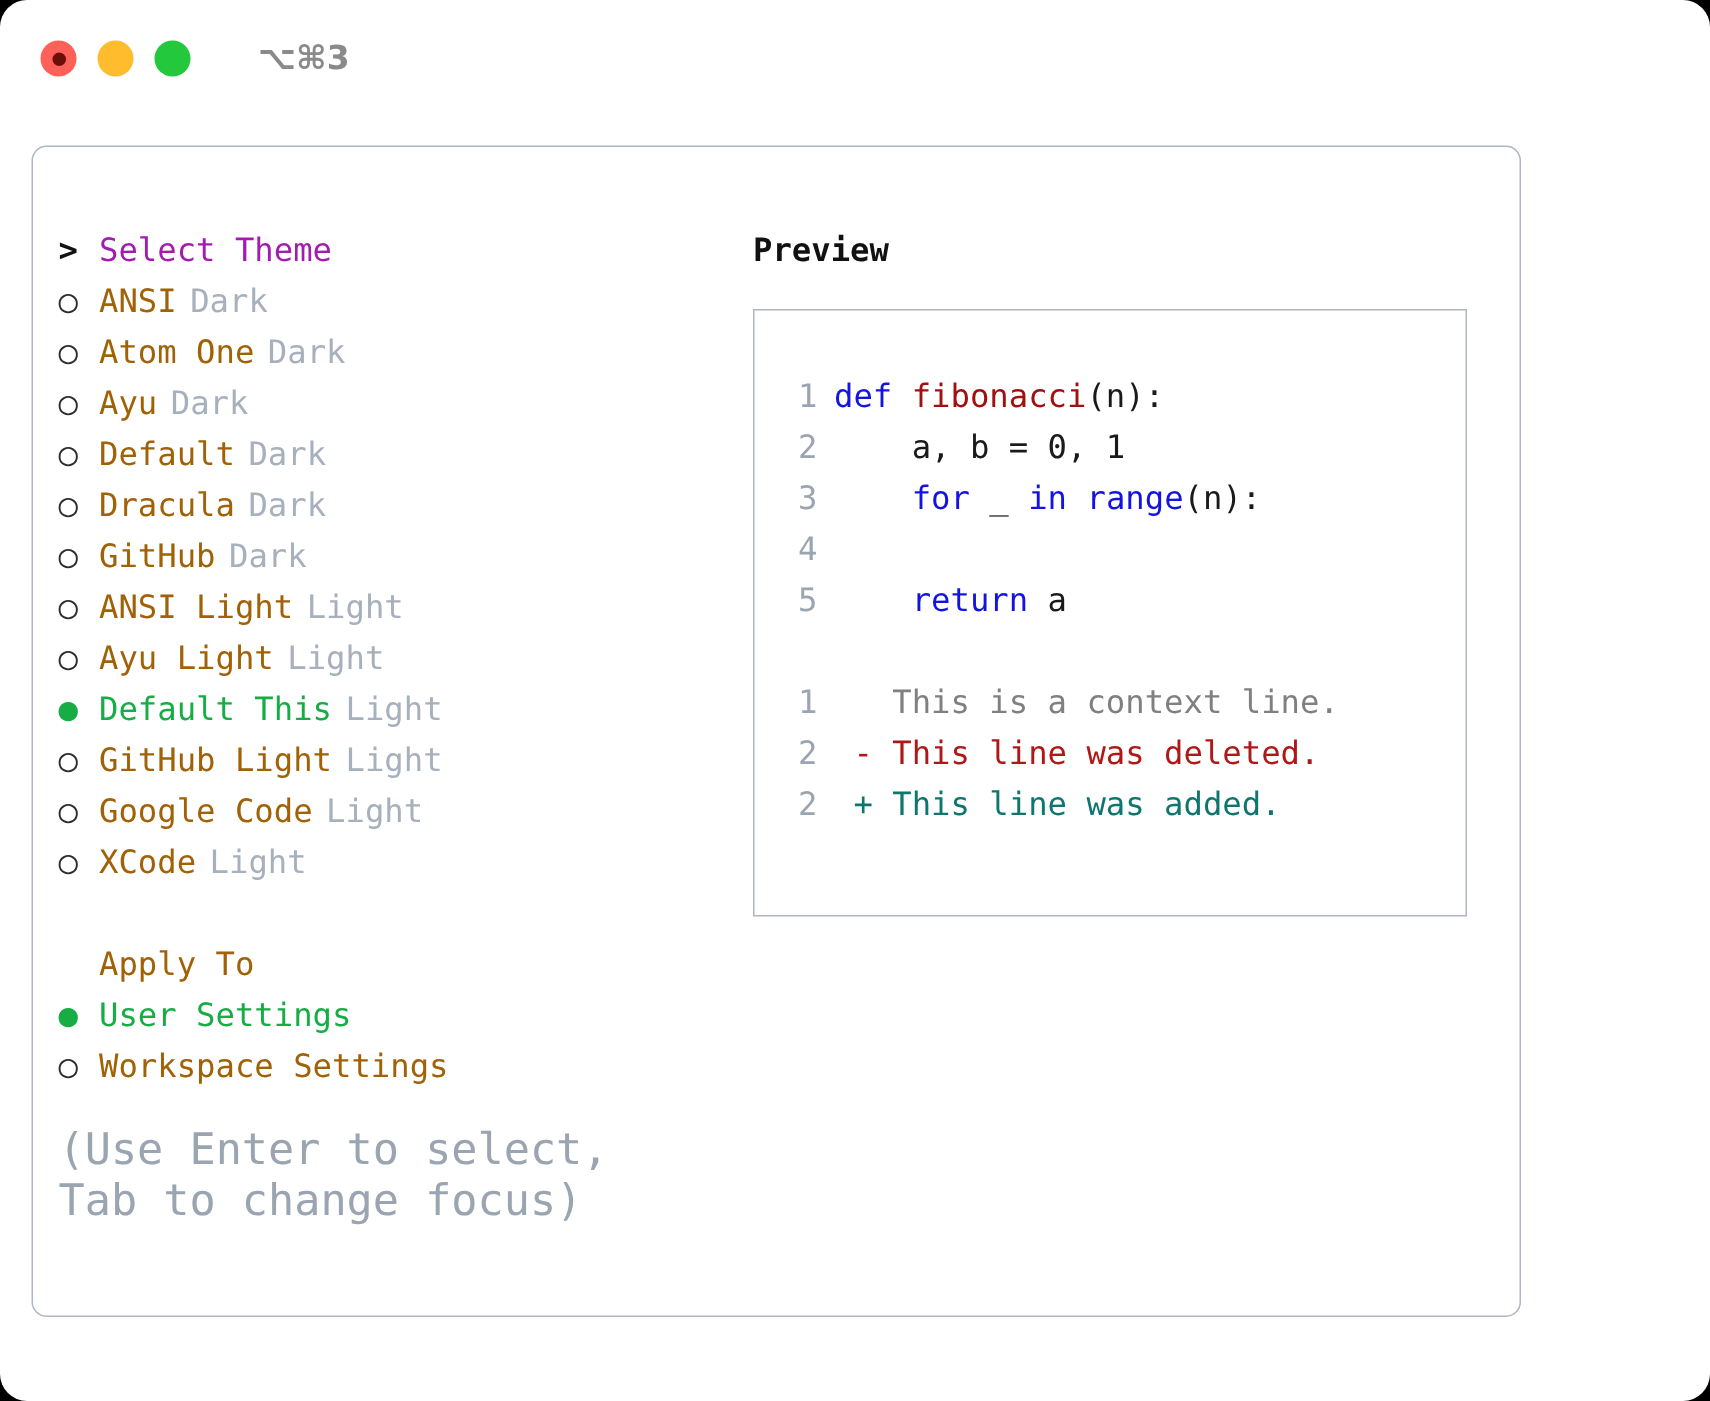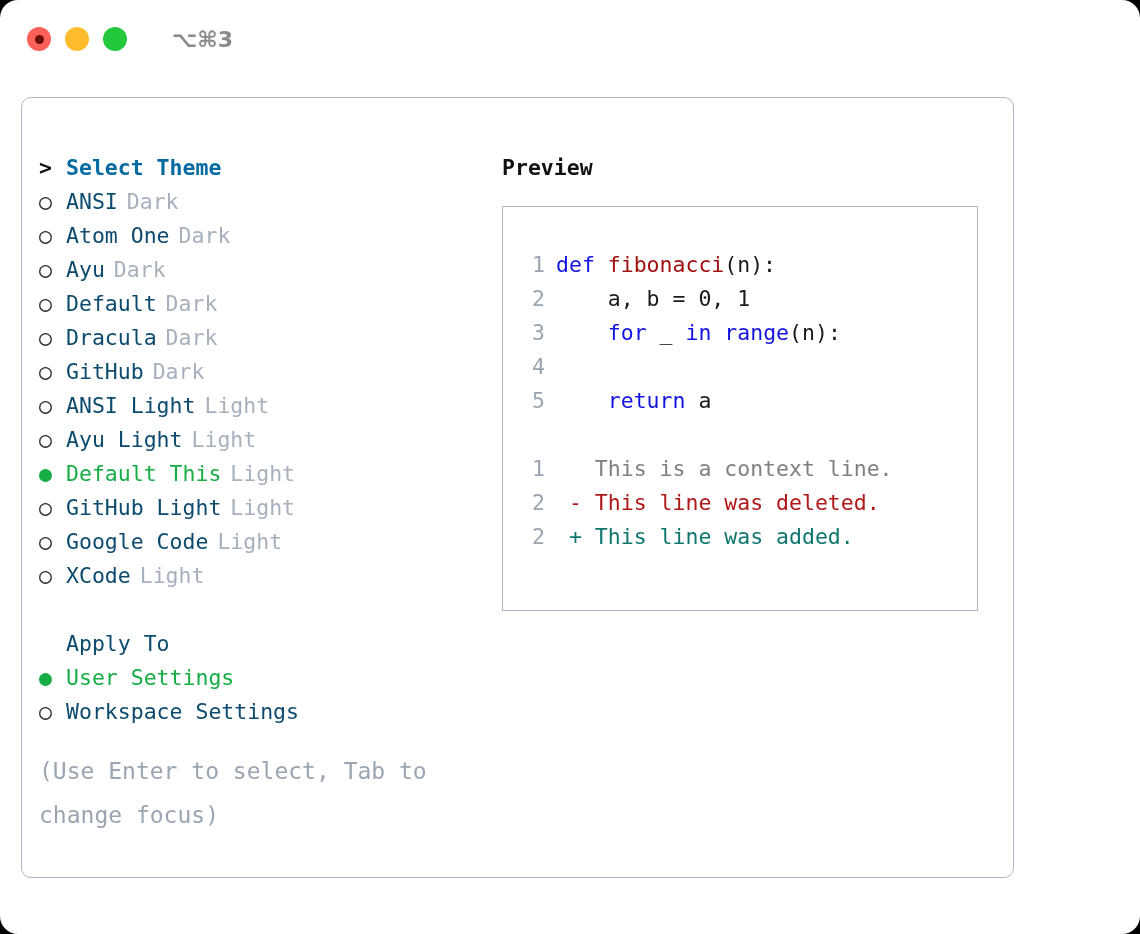--- a/index.html
+++ b/index.html
@@ -103,35 +103,35 @@
   .marker {
     width: 27px;
     flex: 0 0 27px;
     display: inline-block;
     font-size: 21.5px;
     color: #2d2d2d;
   }
   .marker.dot-filled { color: #17ad45; }
   .marker.caret { color: #111111; font-weight: bold; }
 
-  .label { color: #0c4a6e; }
-  .label.bold { font-weight: bold; color: #0369a1; }
+  .label { color: #a16207; }
+  .label.bold { font-weight: normal; color: #a21caf; }
   .label.selected { color: #17ad45; }
   .kind {
     color: #a7b0bd;
     margin-left: 9px;
   }
 
   .spacer-sm { height: 34px; }
 
   .hint {
     margin-top: 20px;
     color: #9aa5b1;
-    font-size: 23px;
-    line-height: 44px;
+    font-size: 29px;
+    line-height: 34px;
     width: 405px;
     white-space: normal;
   }
 
   
   .right-col {
     position: absolute;
     left: 480px;
     top: 53px;
     width: 495px;

